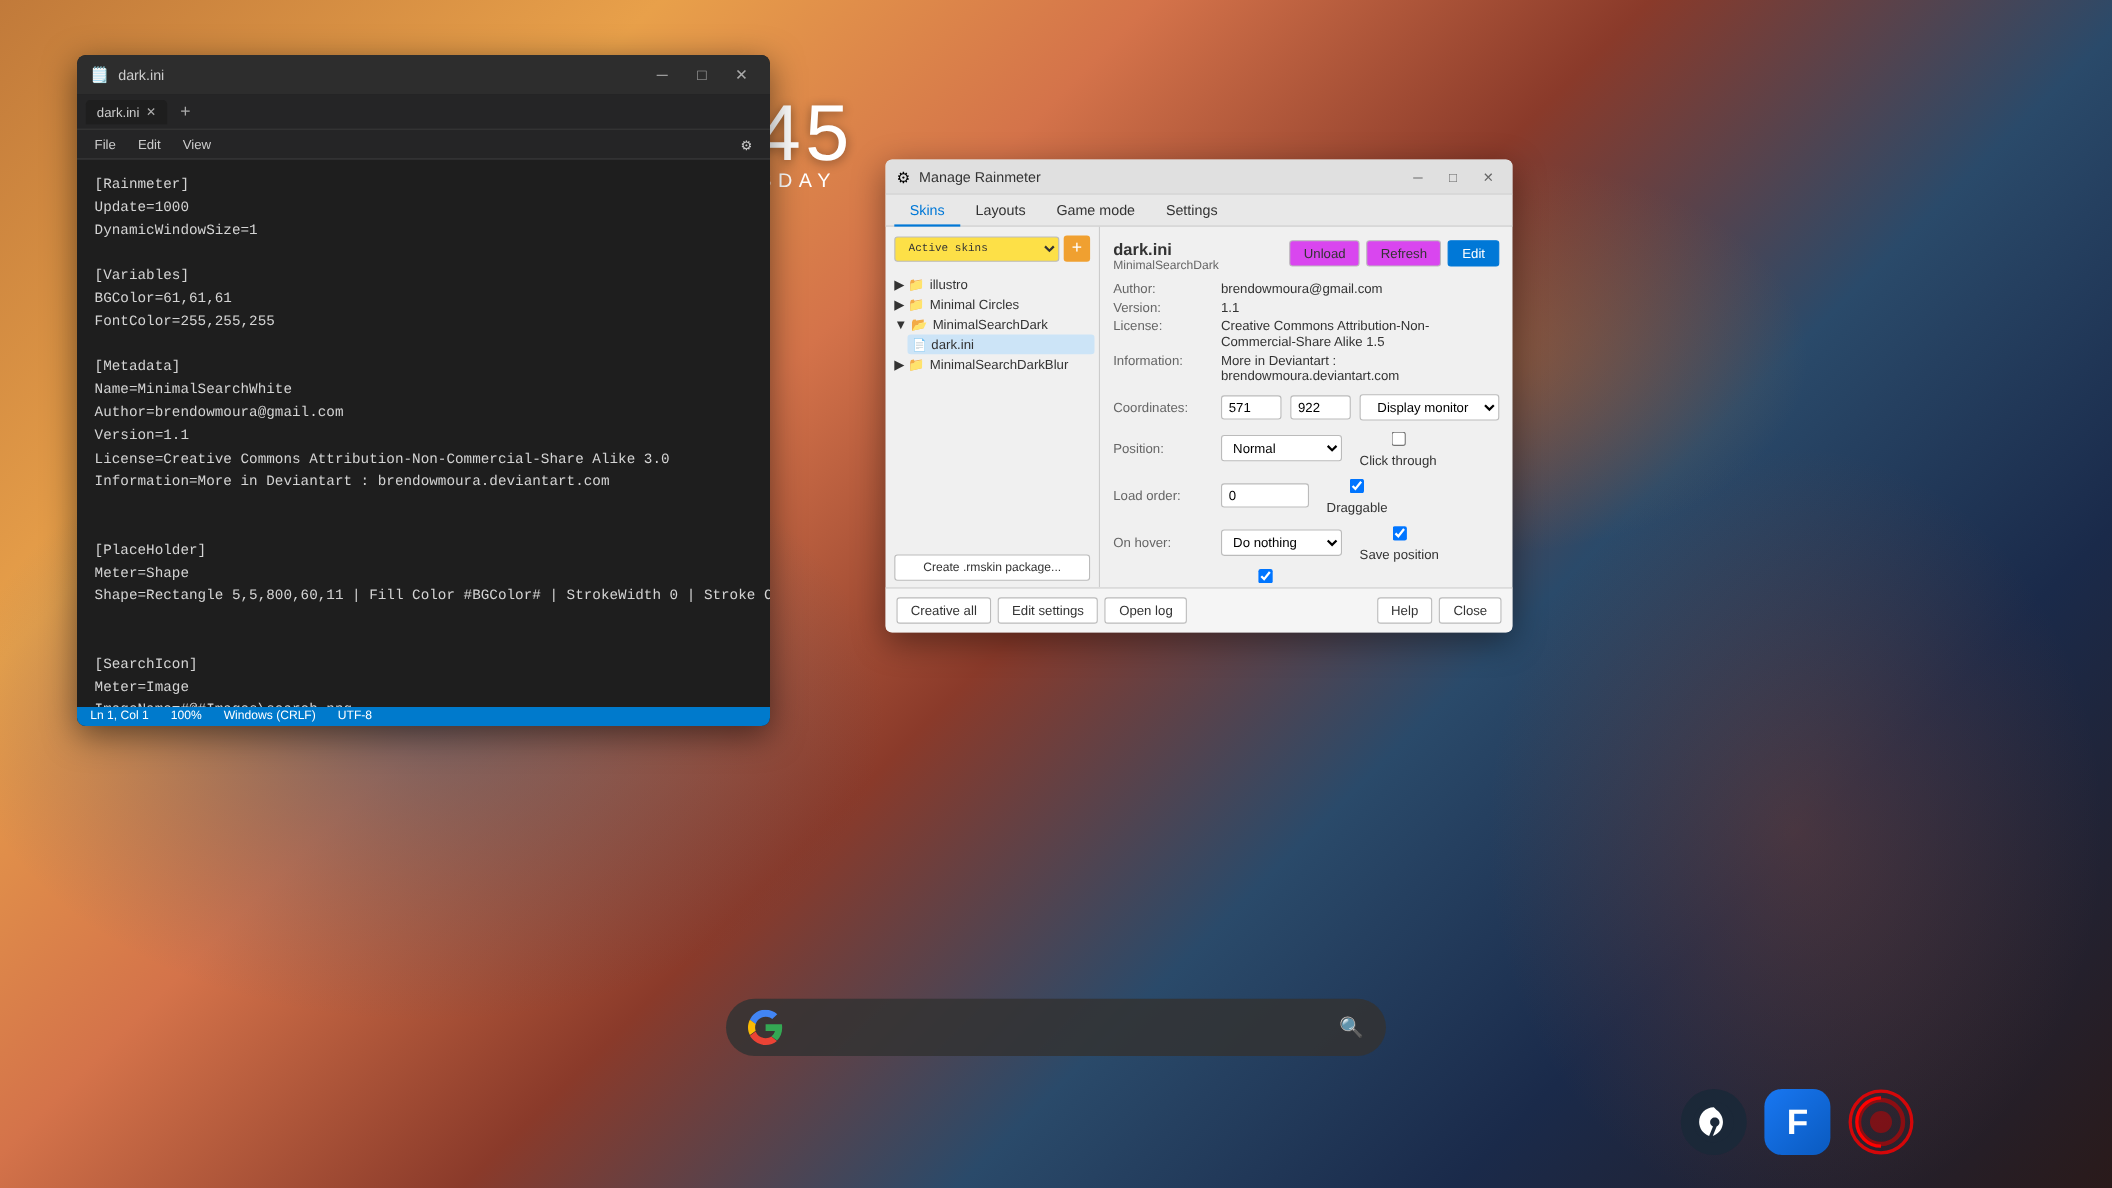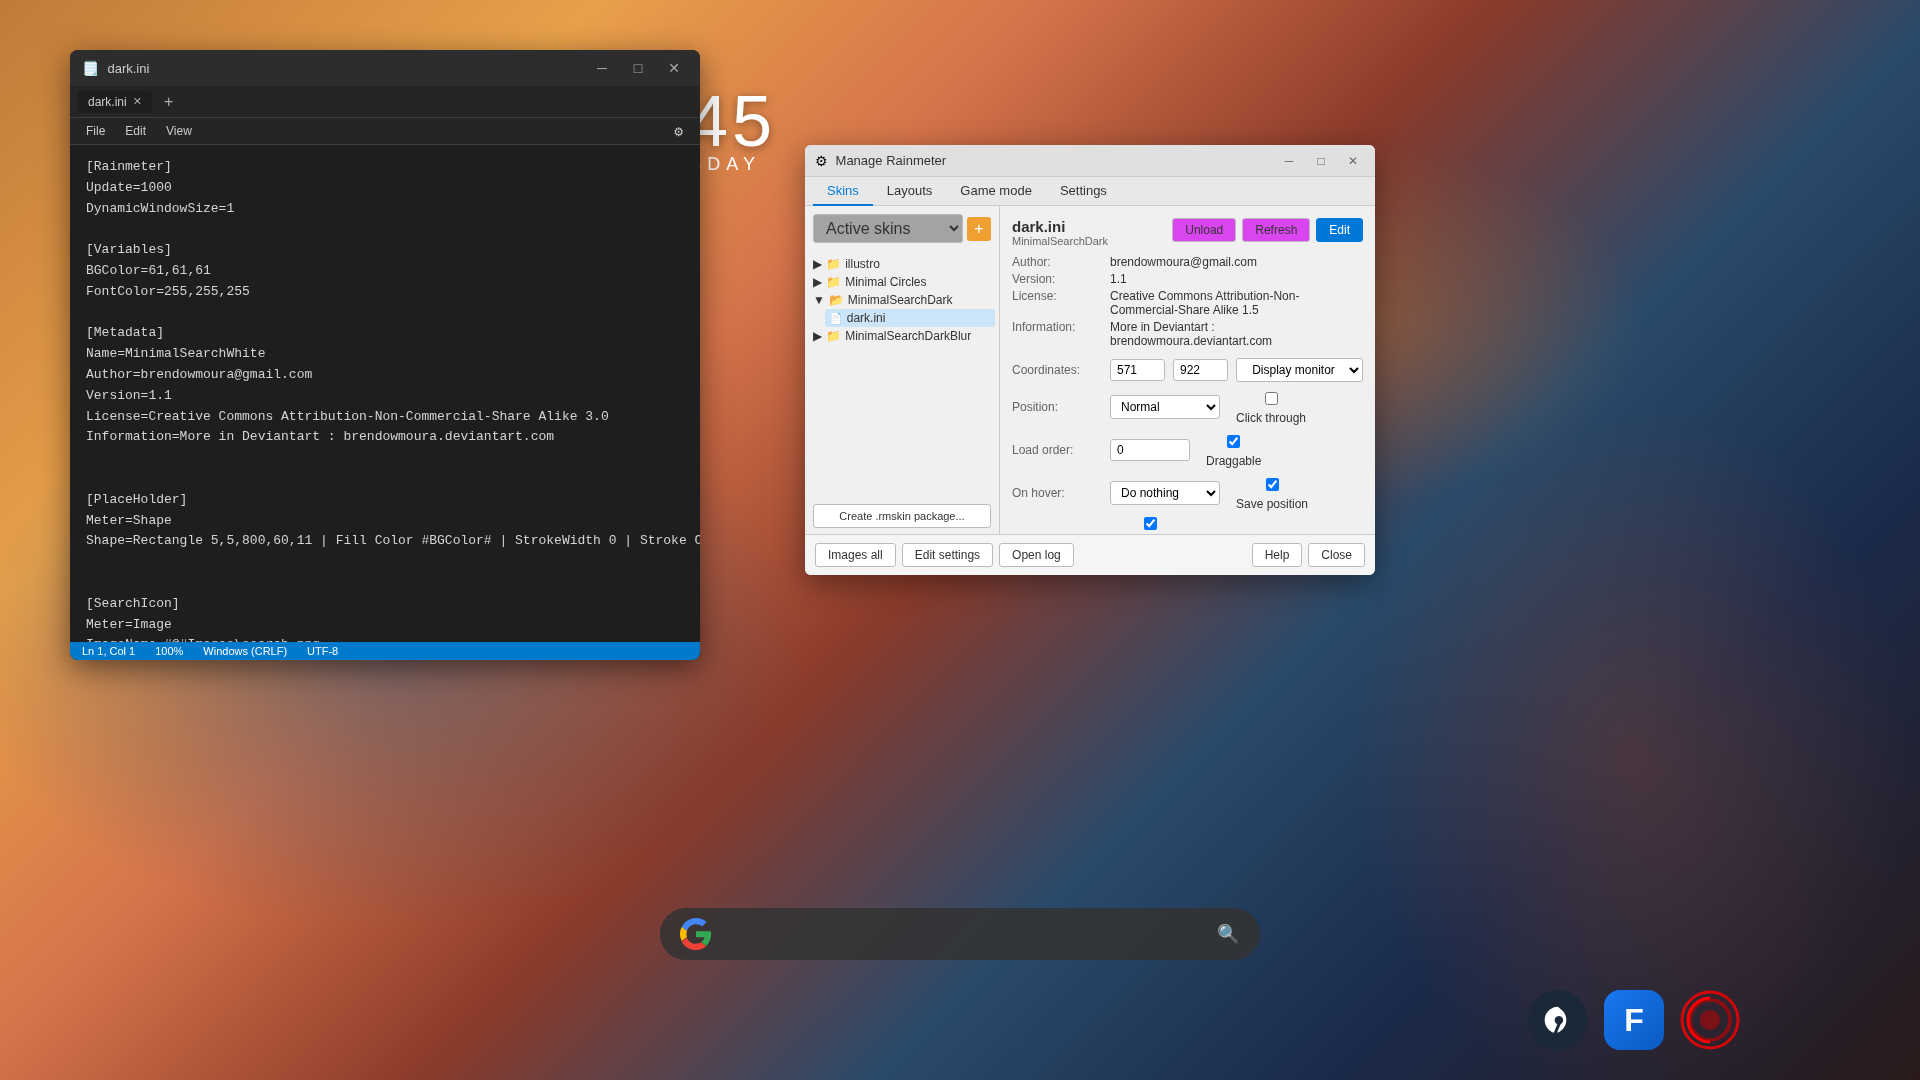--- a/index.html
+++ b/index.html
@@ -304,24 +304,25 @@
       display: flex;
       align-items: center;
       margin: 8px;
       gap: 4px;
     }
     .rm-skin-select {
       flex: 1;
       padding: 4px 8px;
       border: 1px solid #bbb;
       border-radius: 3px;
-      background: #a3a3a3;
-      font-size: 16px;
-      color: #333;
-      cursor: pointer;
+      background: #fde047;
+      font-size: 10px;
+      color: #333;
+      cursor: pointer;
+      font-family: Liberation Mono, monospace;
     }
     .rm-add-btn {
       width: 24px;
       height: 24px;
       background: #f0a030;
       border: none;
       border-radius: 3px;
       color: white;
       font-size: 16px;
       cursor: pointer;
@@ -713,21 +714,21 @@
         <div class="rm-checkbox-row">
           <input type="checkbox" id="cb-favorite" style="">
           <label for="cb-favorite">Favorite</label>
         </div>
       </div>
     </div>
   </div>
 
   <div class="rm-footer">
     <div class="rm-footer-left">
-      <button class="rm-footer-btn">Images all</button>
+      <button class="rm-footer-btn">Creative all</button>
       <button class="rm-footer-btn">Edit settings</button>
       <button class="rm-footer-btn">Open log</button>
     </div>
     <div class="rm-footer-right">
       <button class="rm-footer-btn">Help</button>
       <button class="rm-footer-btn">Close</button>
     </div>
   </div>
 </div>
 

